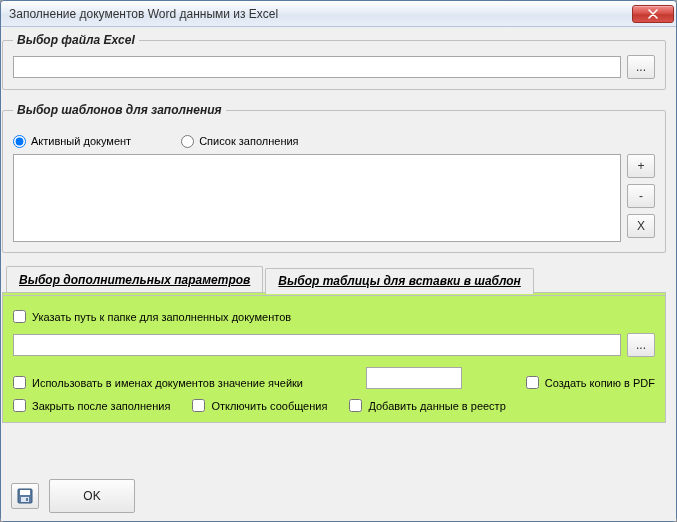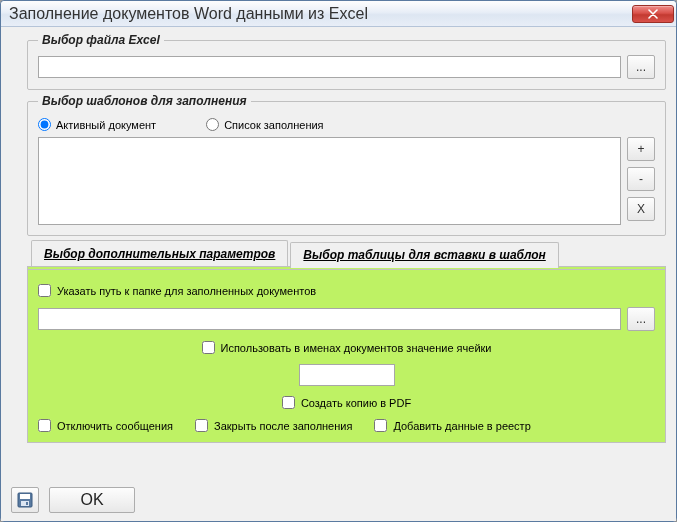--- a/index.html
+++ b/index.html
@@ -27,44 +27,44 @@
     height: 26px;
     background: linear-gradient(to bottom, #fdfdfd, #e8eef7 45%, #dde6f2 55%, #e8eef7);
     border-bottom: 1px solid #b5c4d8;
     display: flex;
     align-items: center;
     padding: 0 2px 0 8px;
     border-radius: 4px 4px 0 0;
   }
   .titlebar .title {
     flex: 1;
-    font-size: 16px;
+    font-size: 12px;
     color: #333;
   }
   .close-btn {
     width: 42px;
     height: 18px;
     background: linear-gradient(to bottom, #f08d8a, #d9514a 45%, #c33a31 55%, #d9514a);
     border: 1px solid #9b2e26;
     border-radius: 3px;
     color: #fff;
     display: flex;
     align-items: center;
     justify-content: center;
     cursor: pointer;
     box-shadow: inset 0 1px 0 rgba(255,255,255,0.3);
   }
   .close-btn svg { width: 10px; height: 10px; }
   .content {
     flex: 1;
-    padding: 6px 10px 6px 26px;
+    padding: 6px 10px 6px 1px;
     background: #f0f0f0;
     display: flex;
     flex-direction: column;
-    gap: 4px;
+    gap: 13px;
   }
   fieldset {
     border: 1px solid #c0c0c0;
     border-radius: 2px;
     margin: 0;
     padding: 8px 10px 10px 10px;
     background: #f0f0f0;
     position: relative;
   }
   legend {
@@ -94,21 +94,21 @@
     justify-content: center;
     cursor: pointer;
     font-size: 12px;
     color: #333;
   }
   .radio-row {
     display: flex;
     gap: 50px;
     padding: 2px 0 6px 0;
   }
-  .radio-item { display: flex; align-items: center; gap: 5px; cursor: pointer; }
+  .radio-item { display: flex; align-items: flex-start; gap: 5px; cursor: pointer; margin-top: 8px; }
   .radio-item input { margin:0; }
   .listbox-row { display:flex; gap:6px; }
   .listbox {
     flex: 1;
     height: 88px;
     background: #fff;
     border: 1px solid #a7a7a7;
   }
   .vbtns { display:flex; flex-direction:column; gap:6px; }
   .tabs-area {
@@ -150,21 +150,21 @@
     border-top: 1px solid #c0c0c0;
     padding: 14px 10px 10px 10px;
     margin-top: 2px;
     display:flex;
     flex-direction:column;
     gap: 10px;
   }
   .chk-row { display:flex; align-items:center; gap:6px; }
   .chk-row input[type=checkbox]{ margin:0; }
   .lbl { white-space: nowrap; }
-  .spread { display:flex; justify-content:space-between; align-items:center; gap:10px;flex-direction:column; }
+  .spread { display:flex; justify-content:space-between; align-items:flex-end; gap:10px; }
   .small-input {
     width: 96px;
     height: 22px;
     border: 1px solid #a7a7a7;
     background:#fff;
     padding:0 4px;
     font-size:11px;
   }
   .footer {
     display:flex;
@@ -187,29 +187,29 @@
   .url {
     flex:1;
     text-align:center;
     color:#1a5fb4;
     font-style:italic;
     font-weight:bold;
     font-size:13px;
   }
   .btn {
     width: 86px;
-    height: 26px;
+    height: 34px;
     border:1px solid #adadad;
     background: linear-gradient(to bottom,#fdfdfd,#e8e8e8);
     border-radius:2px;
     display:flex;
     align-items:center;
     justify-content:center;
     cursor:pointer;
-    font-size:16px;
+    font-size:12px;
     color:#222;
   }
   .chk-multi { display:flex; gap:22px; flex-wrap:wrap; }
 </style>
 </head>
 <body>
 
 <div class="window">
 
   <div class="titlebar">
@@ -278,25 +278,25 @@
             <input type="text" class="small-input" value="" style="">
             <div class="chk-row">
               <input type="checkbox" style="">
               <span class="lbl">Создать копию в PDF</span>
             </div>
           </div>
 
           <div class="chk-multi">
             <div class="chk-row">
               <input type="checkbox" style="">
+              <span class="lbl">Закрыть после заполнения</span>
+            </div>
+            <div class="chk-row">
+              <input type="checkbox" style="">
               <span class="lbl">Отключить сообщения</span>
-            </div>
-            <div class="chk-row">
-              <input type="checkbox" style="">
-              <span class="lbl">Закрыть после заполнения</span>
             </div>
             <div class="chk-row">
               <input type="checkbox" style="">
               <span class="lbl">Добавить данные в реестр</span>
             </div>
           </div>
 
         </div>
       </div>
     </div>

